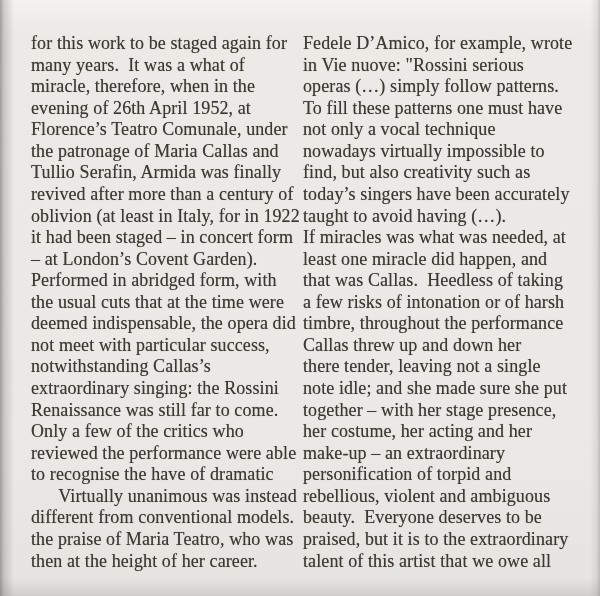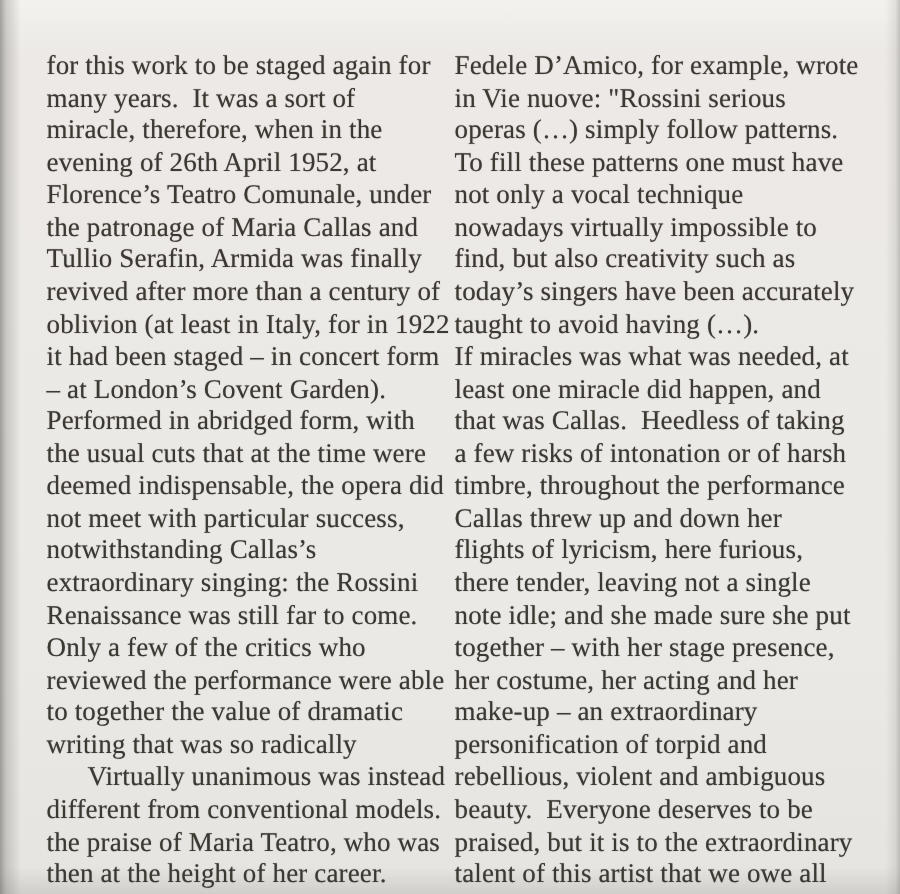--- a/index.html
+++ b/index.html
@@ -24,41 +24,40 @@
   .col .line{white-space:pre;}
   #col-left{left:31px;width:272px;}
   #col-right{left:303px;width:282px;}
 </style>
 </head>
 <body>
 
 <div class="page">
   <div class="col" id="col-left">
       <div class="line">for this work to be staged again for</div>
-      <div class="line">many years.  It was a sort of</div>
+      <div class="line">many years.  It was a what of</div>
       <div class="line">miracle, therefore, when in the</div>
       <div class="line">evening of 26th April 1952, at</div>
       <div class="line">Florence’s Teatro Comunale, under</div>
       <div class="line">the patronage of Maria Callas and</div>
       <div class="line">Tullio Serafin, Armida was finally</div>
       <div class="line">revived after more than a century of</div>
       <div class="line">oblivion (at least in Italy, for in 1922</div>
       <div class="line">it had been staged – in concert form</div>
       <div class="line">– at London’s Covent Garden).</div>
       <div class="line">Performed in abridged form, with</div>
       <div class="line">the usual cuts that at the time were</div>
       <div class="line">deemed indispensable, the opera did</div>
       <div class="line">not meet with particular success,</div>
       <div class="line">notwithstanding Callas’s</div>
       <div class="line">extraordinary singing: the Rossini</div>
       <div class="line">Renaissance was still far to come.</div>
       <div class="line">Only a few of the critics who</div>
       <div class="line">reviewed the performance were able</div>
-      <div class="line">to together the value of dramatic</div>
-      <div class="line">writing that was so radically</div>
+      <div class="line">to recognise the have of dramatic</div>
       <div class="line">      Virtually unanimous was instead</div>
       <div class="line">different from conventional models.</div>
       <div class="line">the praise of Maria Teatro, who was</div>
       <div class="line">then at the height of her career.</div>
     </div>
   <div class="col" id="col-right">
       <div class="line">Fedele D’Amico, for example, wrote</div>
       <div class="line">in Vie nuove: "Rossini serious</div>
       <div class="line">operas (…) simply follow patterns.</div>
       <div class="line">To fill these patterns one must have</div>
@@ -66,21 +65,20 @@
       <div class="line">nowadays virtually impossible to</div>
       <div class="line">find, but also creativity such as</div>
       <div class="line">today’s singers have been accurately</div>
       <div class="line">taught to avoid having (…).</div>
       <div class="line">If miracles was what was needed, at</div>
       <div class="line">least one miracle did happen, and</div>
       <div class="line">that was Callas.  Heedless of taking</div>
       <div class="line">a few risks of intonation or of harsh</div>
       <div class="line">timbre, throughout the performance</div>
       <div class="line">Callas threw up and down her</div>
-      <div class="line">flights of lyricism, here furious,</div>
       <div class="line">there tender, leaving not a single</div>
       <div class="line">note idle; and she made sure she put</div>
       <div class="line">together – with her stage presence,</div>
       <div class="line">her costume, her acting and her</div>
       <div class="line">make-up – an extraordinary</div>
       <div class="line">personification of torpid and</div>
       <div class="line">rebellious, violent and ambiguous</div>
       <div class="line">beauty.  Everyone deserves to be</div>
       <div class="line">praised, but it is to the extraordinary</div>
       <div class="line">talent of this artist that we owe all</div>

